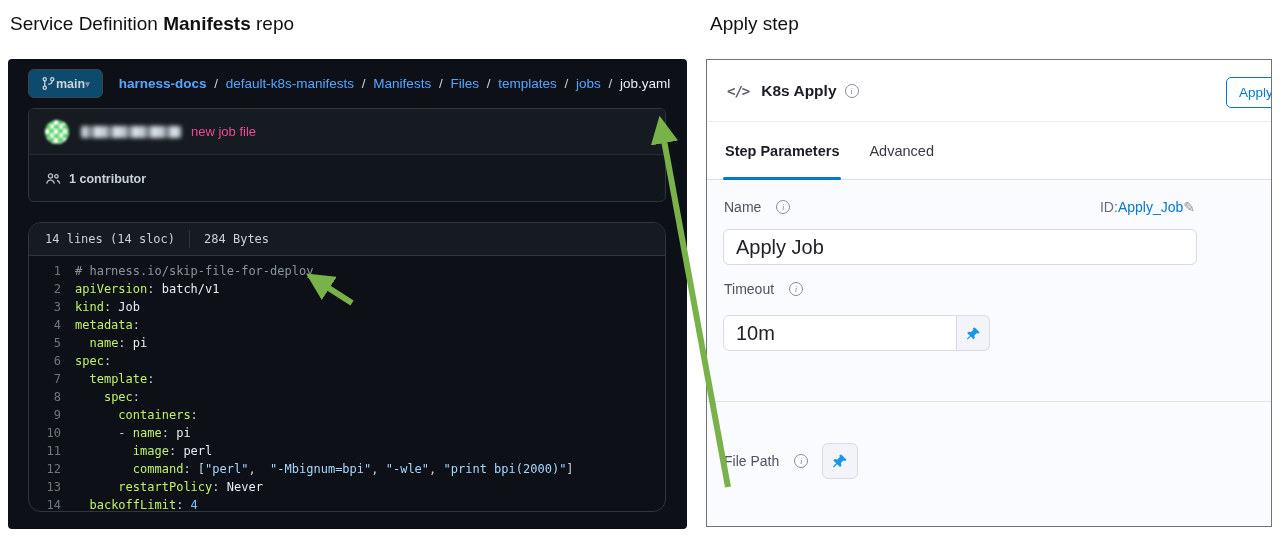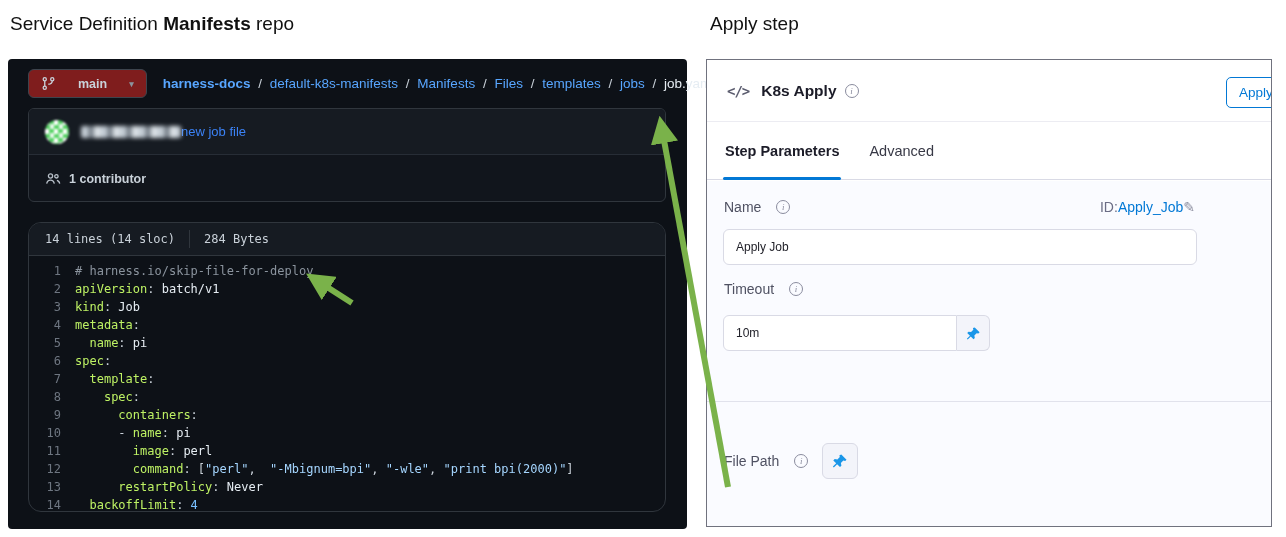--- a/index.html
+++ b/index.html
@@ -9,40 +9,40 @@
   
   .page-title { position:absolute; top:13px; font-size:19px; color:#111; }
   .page-title.left  { left:10px; }
   .page-title.right { left:710px; }
   .page-title b { font-weight:bold; }
 
   
   .gh-panel { position:absolute; left:8px; top:59px; width:679px; height:470px;
               background:#0d1117; border-radius:4px; color:#c9d1d9; }
   .gh-topbar { position:absolute; left:0; top:0; right:0; height:49px; display:flex; align-items:center; padding-left:20px; }
-  .branch-btn { display:inline-flex; align-items:center; gap:22px; height:29px; padding:0 12px;
-                background:#7f1d1d; border:1px solid #3d444d; border-radius:6px;
+  .branch-btn { display:inline-flex; align-items:center; gap:0; height:29px; padding:0 12px;
+                background:#0c4a6e; border:1px solid #3d444d; border-radius:6px;
                 color:#c9d1d9; font-size:12.5px; font-weight:bold; cursor:pointer; }
   .branch-btn .caret { font-size:9px; color:#8b949e; }
   .breadcrumb { margin-left:16px; font-size:13.5px; white-space:nowrap; }
   .crumb { color:#58a6ff; cursor:pointer; }
   .crumb.repo { font-weight:bold; }
   .crumb.current { color:#e6edf3; font-weight:normal; cursor:default; }
   .crumb-sep { color:#c9d1d9; padding:0 4px; }
 
   .commit-box { position:absolute; left:20px; right:21px; top:49px; height:94px;
                 border:1px solid #30363d; border-radius:6px; background:#11151c; overflow:hidden; }
   .commit-row { height:46px; display:flex; align-items:center; padding:0 16px; border-bottom:1px solid #272d36; background:#161b22; }
   .avatar { width:24px; height:24px; border-radius:50%; overflow:hidden; flex:0 0 24px;
             background:conic-gradient(#56d364 25%, #e9f6ec 0 50%, #56d364 0 75%, #ffffff 0);
             background-size:9px 9px; filter:blur(1px); }
   .blur-name { display:inline-block; width:100px; height:12px; margin-left:12px; border-radius:2px;
                background:repeating-linear-gradient(90deg,#cfd8e0 0 7px,#828b94 7px 13px,#e7edf2 13px 19px);
                filter:blur(2px); opacity:.95; }
-  .commit-msg { font-size:13px; color:#3b82f6; }
+  .commit-msg { margin-left:10px; font-size:13px; color:#ec4899; }
   .contrib-row { height:47px; display:flex; align-items:center; padding:0 16px; gap:8px;
                  font-size:12.5px; font-weight:bold; color:#c9d1d9; }
 
   .code-box { position:absolute; left:20px; right:21px; top:163px; height:290px;
               border:1px solid #30363d; border-radius:13px; background:#0d1117; overflow:hidden; }
   .code-header { height:33px; background:#161b22; border-bottom:1px solid #30363d;
                  display:flex; align-items:center; padding-left:16px;
                  font-family:"DejaVu Sans Mono", monospace; font-size:12px; color:#c9d1d9; }
   .code-header .vdiv { width:1px; height:18px; background:#30363d; margin:0 14px; }
   .code-body { padding-top:6px; font-family:"DejaVu Sans Mono", monospace; font-size:12px; line-height:18px; }
@@ -76,21 +76,21 @@
   .tab.active::after { content:""; position:absolute; left:-2px; right:-2px; bottom:0; height:3px; background:#0278d5; border-radius:2px; }
 
   .step-content { position:absolute; left:0; top:121px; right:0; bottom:0; background:#fafbff; }
   .field-label { font-size:14px; color:#4f5162; display:inline-flex; align-items:center; gap:7px; }
   .name-row { position:absolute; left:17px; top:18px; right:76px; display:flex; justify-content:space-between; align-items:center; }
   .id-block { font-size:14px; color:#6b6d85; display:inline-flex; align-items:center; }
   .id-link { color:#0278d5; cursor:pointer; text-decoration:none; }
   .edit-icon { color:#8a8c9e; font-size:14px; cursor:pointer; }
 
   .text-input { height:36px; background:#fff; border:1px solid #d9dae5; border-radius:6px;
-                font-size:12px; color:#22222a; padding:0 12px; font-family:"Liberation Sans", sans-serif; outline:none; }
+                font-size:20px; color:#22222a; padding:0 12px; font-family:"Liberation Sans", sans-serif; outline:none; }
   .name-input { position:absolute; left:16px; top:48px; width:474px; }
 
   .timeout-label { position:absolute; left:17px; top:100px; }
   .input-group { position:absolute; display:flex; }
   .timeout-group { left:16px; top:134px; }
   .timeout-group .text-input { width:234px; border-radius:6px 0 0 6px; }
   .pin-addon { width:33px; height:36px; background:#f3f4fa; border:1px solid #d9dae5; border-left:none;
                border-radius:0 6px 6px 0; display:flex; align-items:center; justify-content:center; cursor:pointer; }
 
   .content-divider { position:absolute; left:0; right:0; top:220px; height:1px; background:#e1e2ec; }

